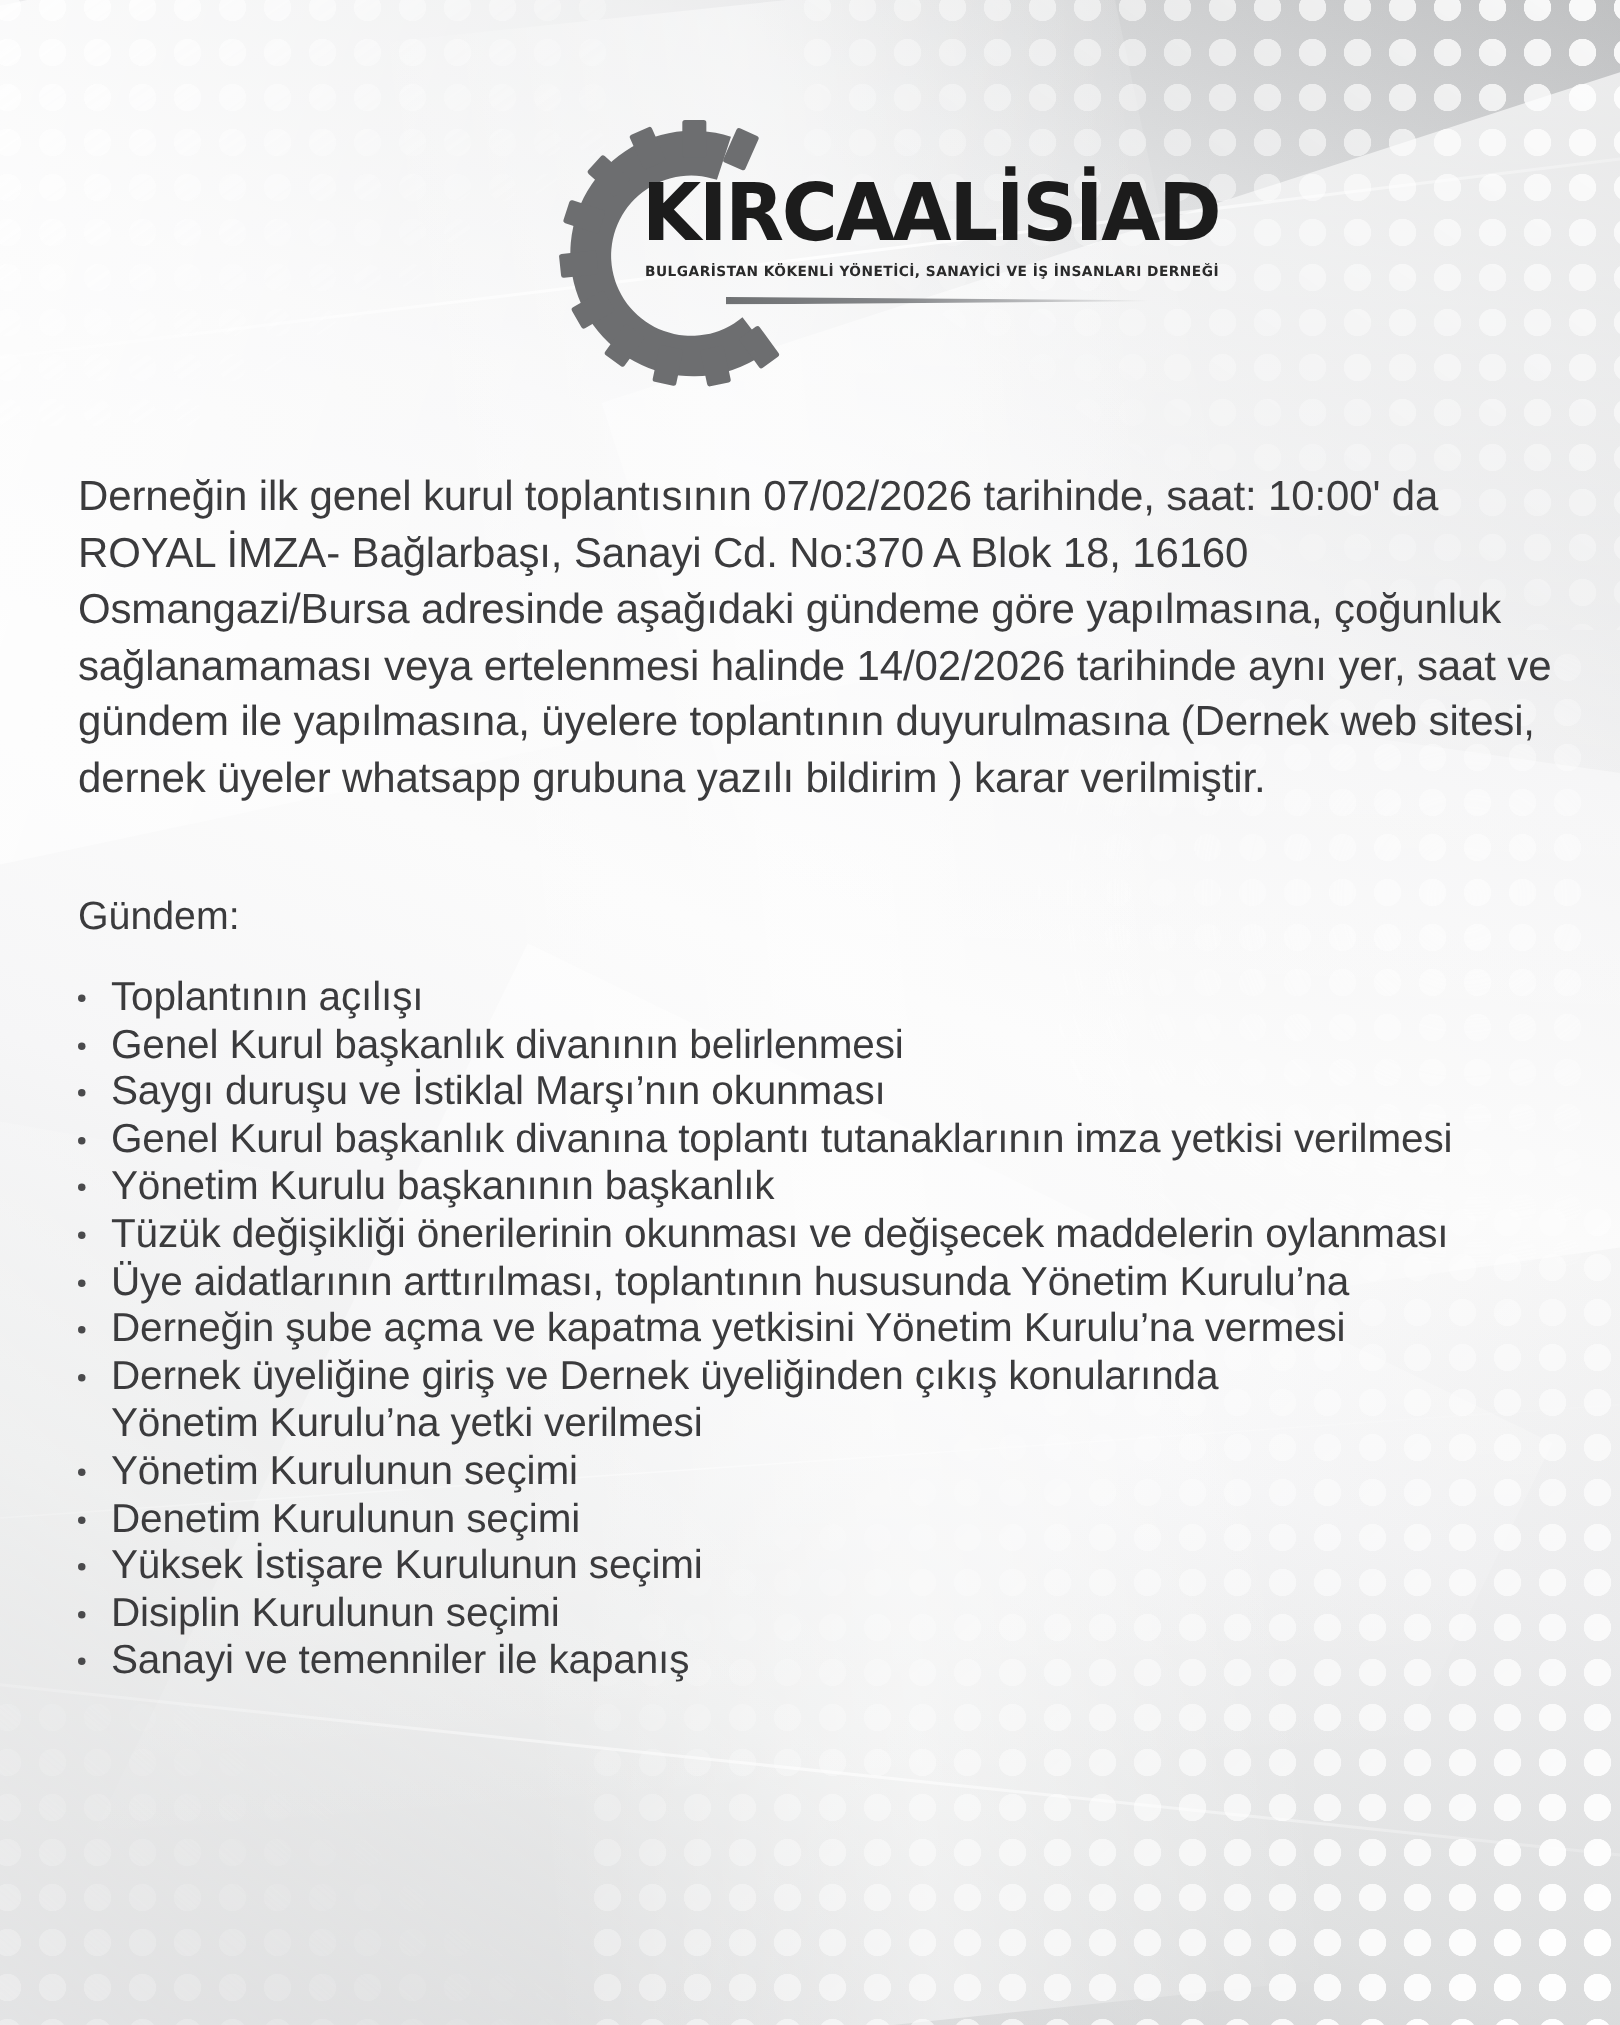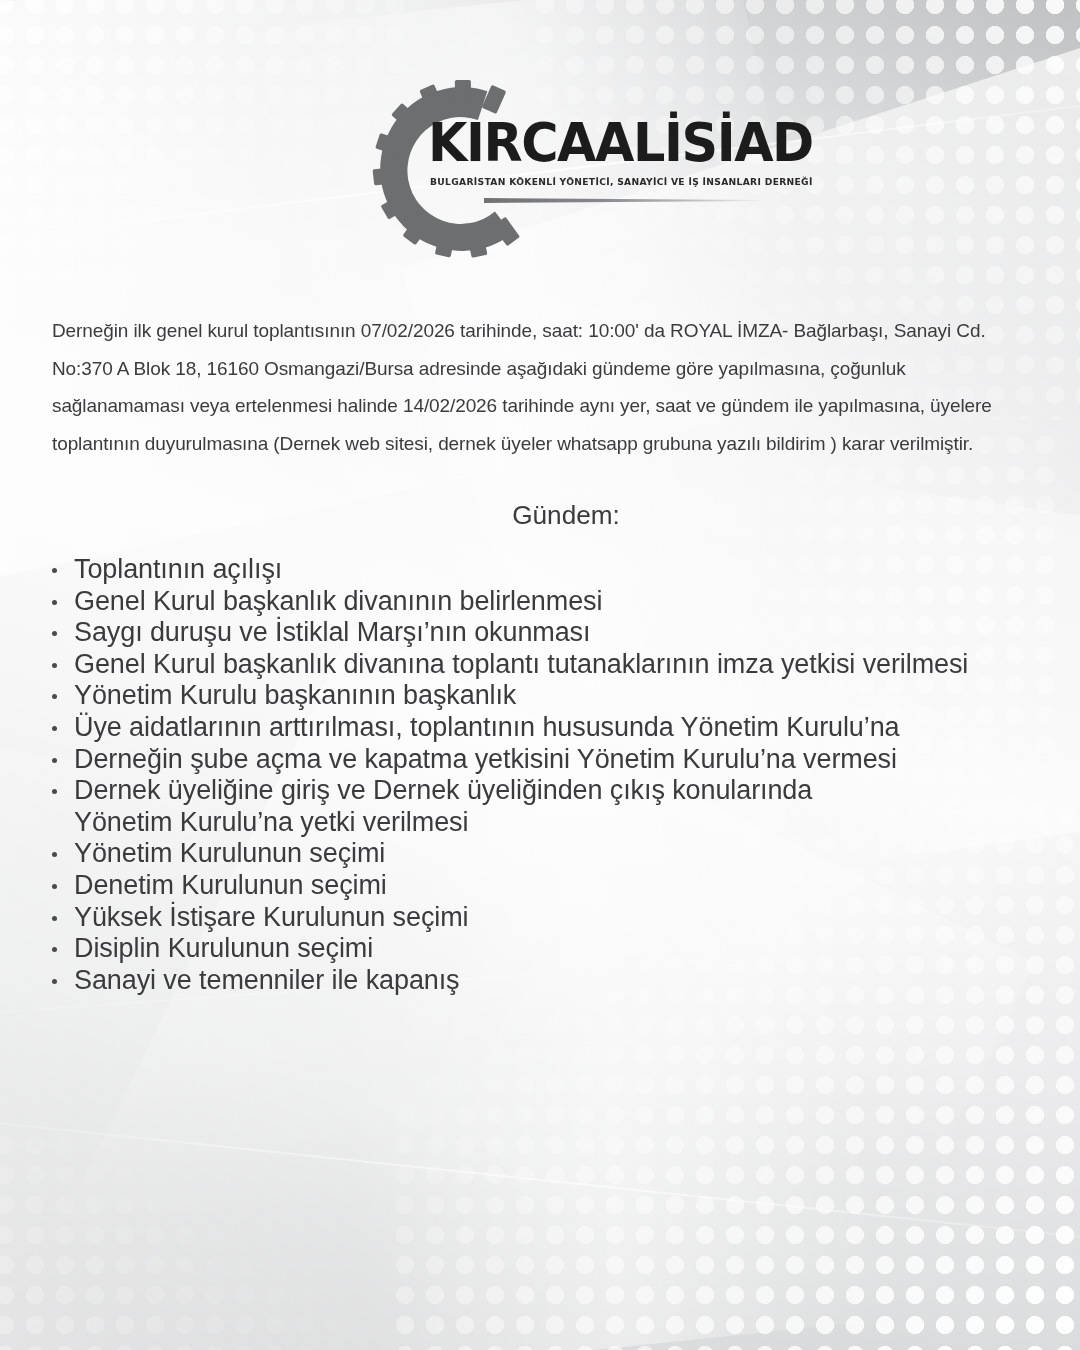--- a/index.html
+++ b/index.html
@@ -116,34 +116,33 @@
 
   
   .content{
     position:absolute; top:312px; left:0; width:1080px;
     z-index:6;
     color:#3b3b3d;
   }
 
   .para{
     margin:0 44px 0 52px;
-    font-size:19px;
+    font-size:28px;
     line-height:37.5px;
     font-weight:400;
     letter-spacing:-.1px;
     color:#3b3b3d;
     text-align:left;
   }
 
   .gundem{
-    margin:36px 0 0 52px;
+    margin:56px 0 0 52px;
     font-size:26.2px;
     line-height:34px;
     color:#3b3b3d;
-    text-align:center;
   }
 
   .agenda{
     margin:22px 0 0 50px;
     list-style:none;
     font-size:27px;
     line-height:31.6px;
     color:#3b3b3d;
   }
   .agenda li{
@@ -239,20 +238,23 @@
       <li>
           <span class="cont">Saygı duruşu ve İstiklal Marşı’nın okunması</span>
         </li>
       <li>
           <span class="cont">Genel Kurul başkanlık divanına toplantı tutanaklarının imza yetkisi verilmesi</span>
         </li>
       <li>
           <span class="cont">Yönetim Kurulu başkanının başkanlık</span>
         </li>
       <li>
+          <span class="cont">Tüzük değişikliği önerilerinin okunması ve değişecek maddelerin oylanması</span>
+        </li>
+      <li>
         <span class="cont">Üye aidatlarının arttırılması, toplantının hususunda Yönetim Kurulu’na</span>
       </li>
       <li>
           <span class="cont">Derneğin şube açma ve kapatma yetkisini Yönetim Kurulu’na vermesi</span>
         </li>
       <li>
         <span class="cont">Dernek üyeliğine giriş ve Dernek üyeliğinden çıkış konularında</span>
         <span class="cont">Yönetim Kurulu’na yetki verilmesi</span>
       </li>
       <li>

